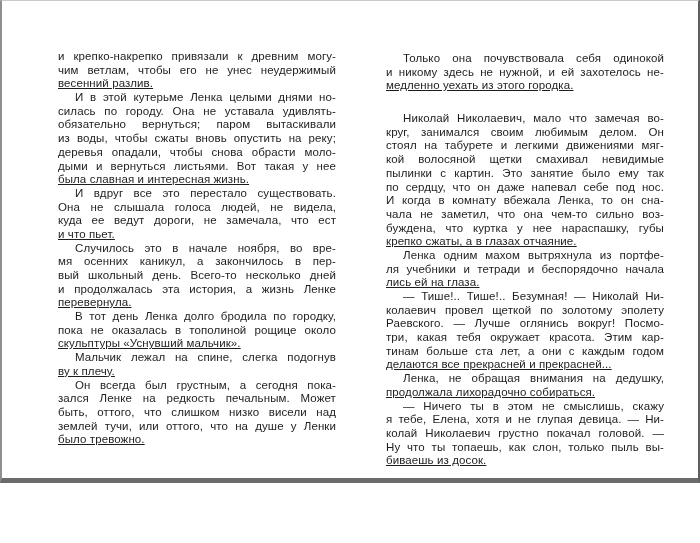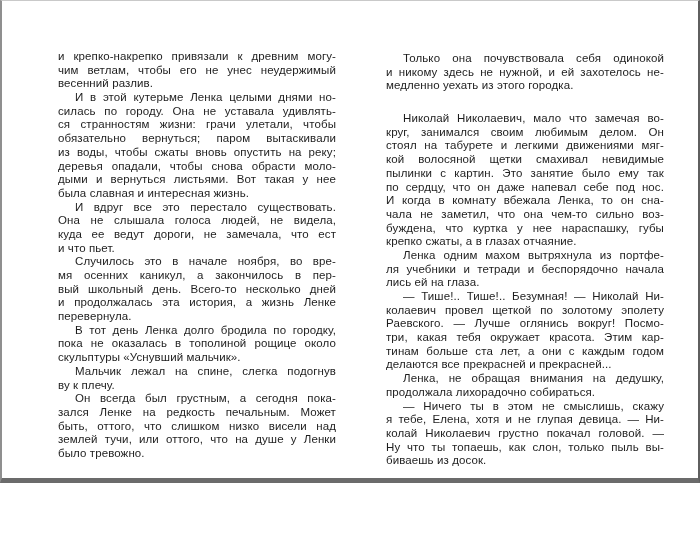--- a/index.html
+++ b/index.html
@@ -25,21 +25,21 @@
     letter-spacing: 0.1px;
   }
   .page-left  { left: 56px;  top: 49px;  }
   .page-right { left: 384px; top: 51px;  }
   .line {
     text-align: justify;
     text-align-last: justify;
     height: 13.7px;
     overflow: hidden;
   }
-  .line.pend { text-align-last: left; }
+  .line.pend { text-align-last: left; text-decoration: underline; }
   .line.indent { text-indent: 17px; }
   .line.gap { margin-top: 19px; }
   .page-number {
     position: absolute;
     width: 278px;
     text-align: center;
     font-family: "Liberation Serif", serif;
     font-weight: bold;
     font-size: 15px;
     color: #0c4a6e;
@@ -50,21 +50,20 @@
 </head>
 <body>
 
 <div id="book-frame">
   <div class="page page-left">
       <div class="line">и крепко-накрепко привязали к древним могу-</div>
       <div class="line">чим ветлам, чтобы его не унес неудержимый</div>
       <div class="line pend">весенний разлив.</div>
       <div class="line indent">И в этой кутерьме Ленка целыми днями но-</div>
       <div class="line">силась по городу. Она не уставала удивлять-</div>
-      <div class="line">ся странностям жизни: грачи улетали, чтобы</div>
       <div class="line">обязательно вернуться; паром вытаскивали</div>
       <div class="line">из воды, чтобы сжаты вновь опустить на реку;</div>
       <div class="line">деревья опадали, чтобы снова обрасти моло-</div>
       <div class="line">дыми и вернуться листьями. Вот такая у нее</div>
       <div class="line pend">была славная и интересная жизнь.</div>
       <div class="line indent">И вдруг все это перестало существовать.</div>
       <div class="line">Она не слышала голоса людей, не видела,</div>
       <div class="line">куда ее ведут дороги, не замечала, что ест</div>
       <div class="line pend">и что пьет.</div>
       <div class="line indent">Случилось это в начале ноября, во вре-</div>

